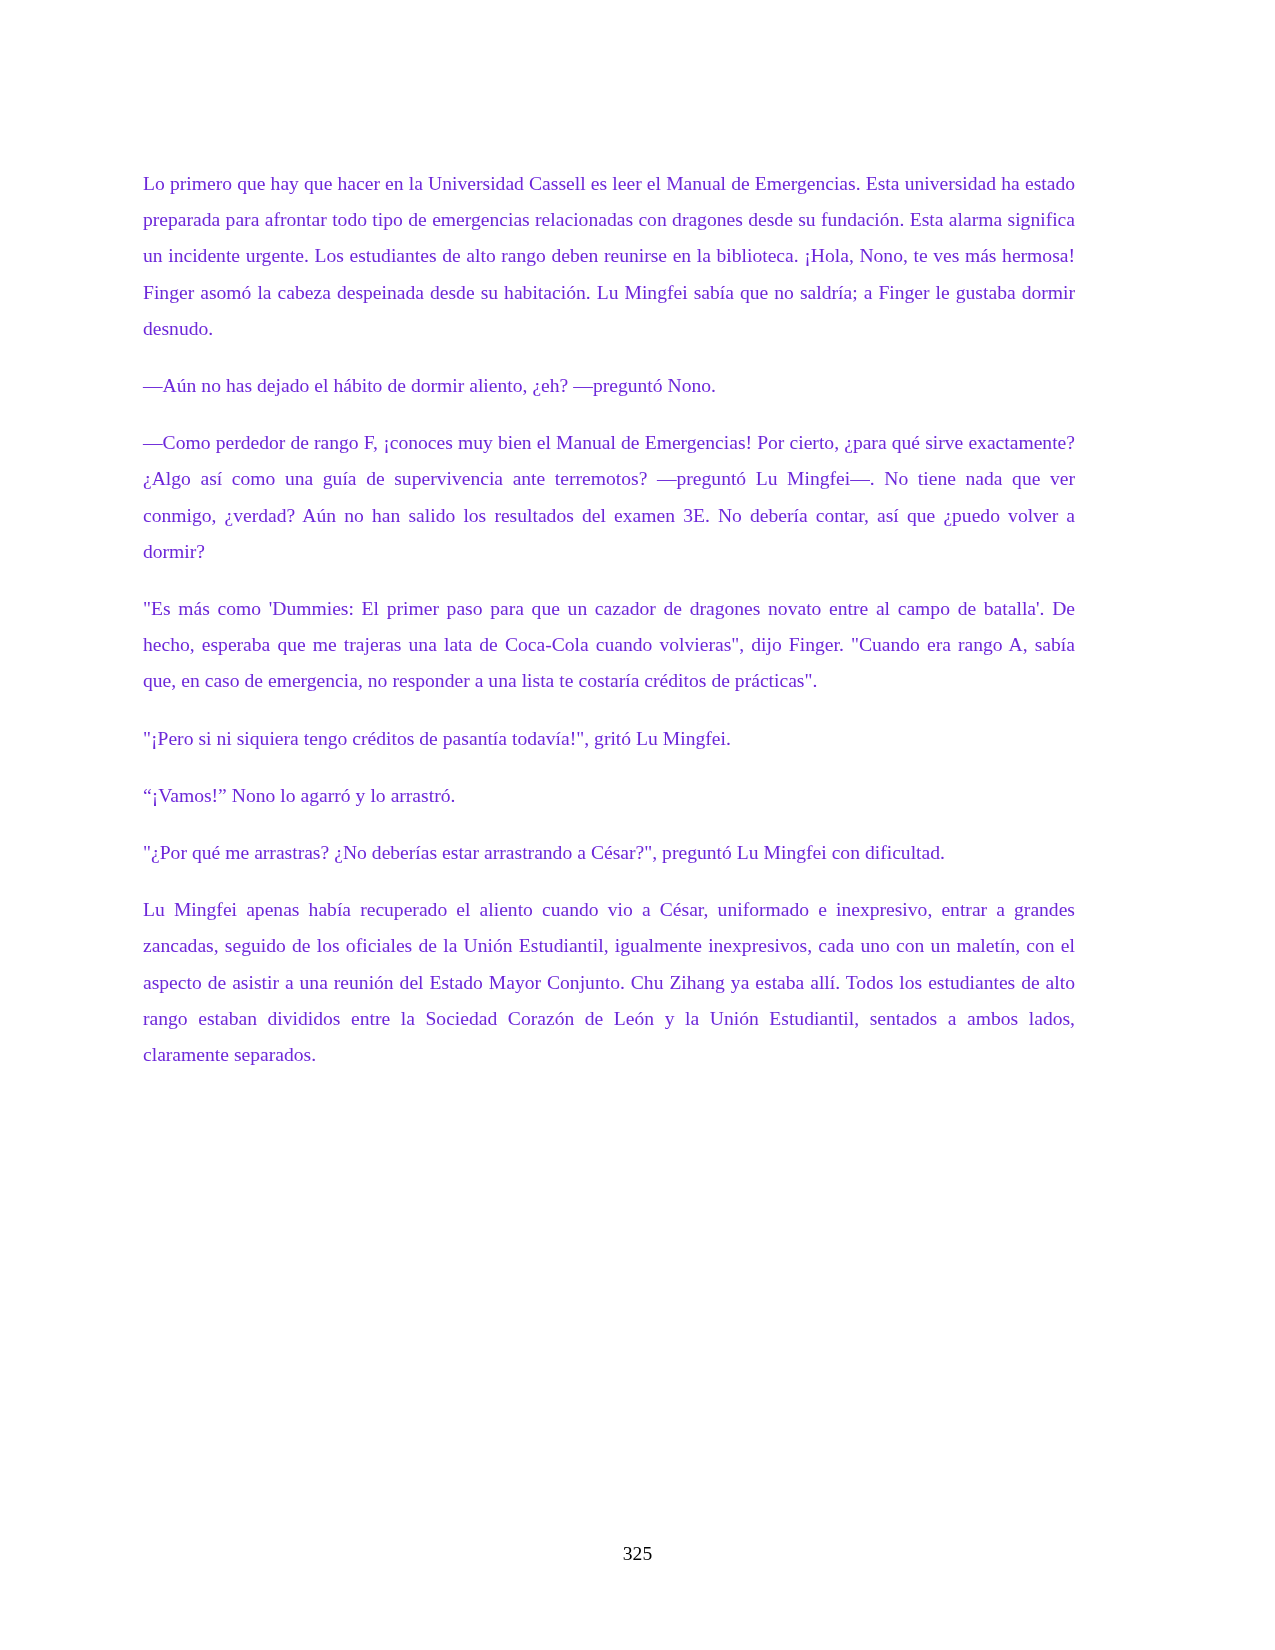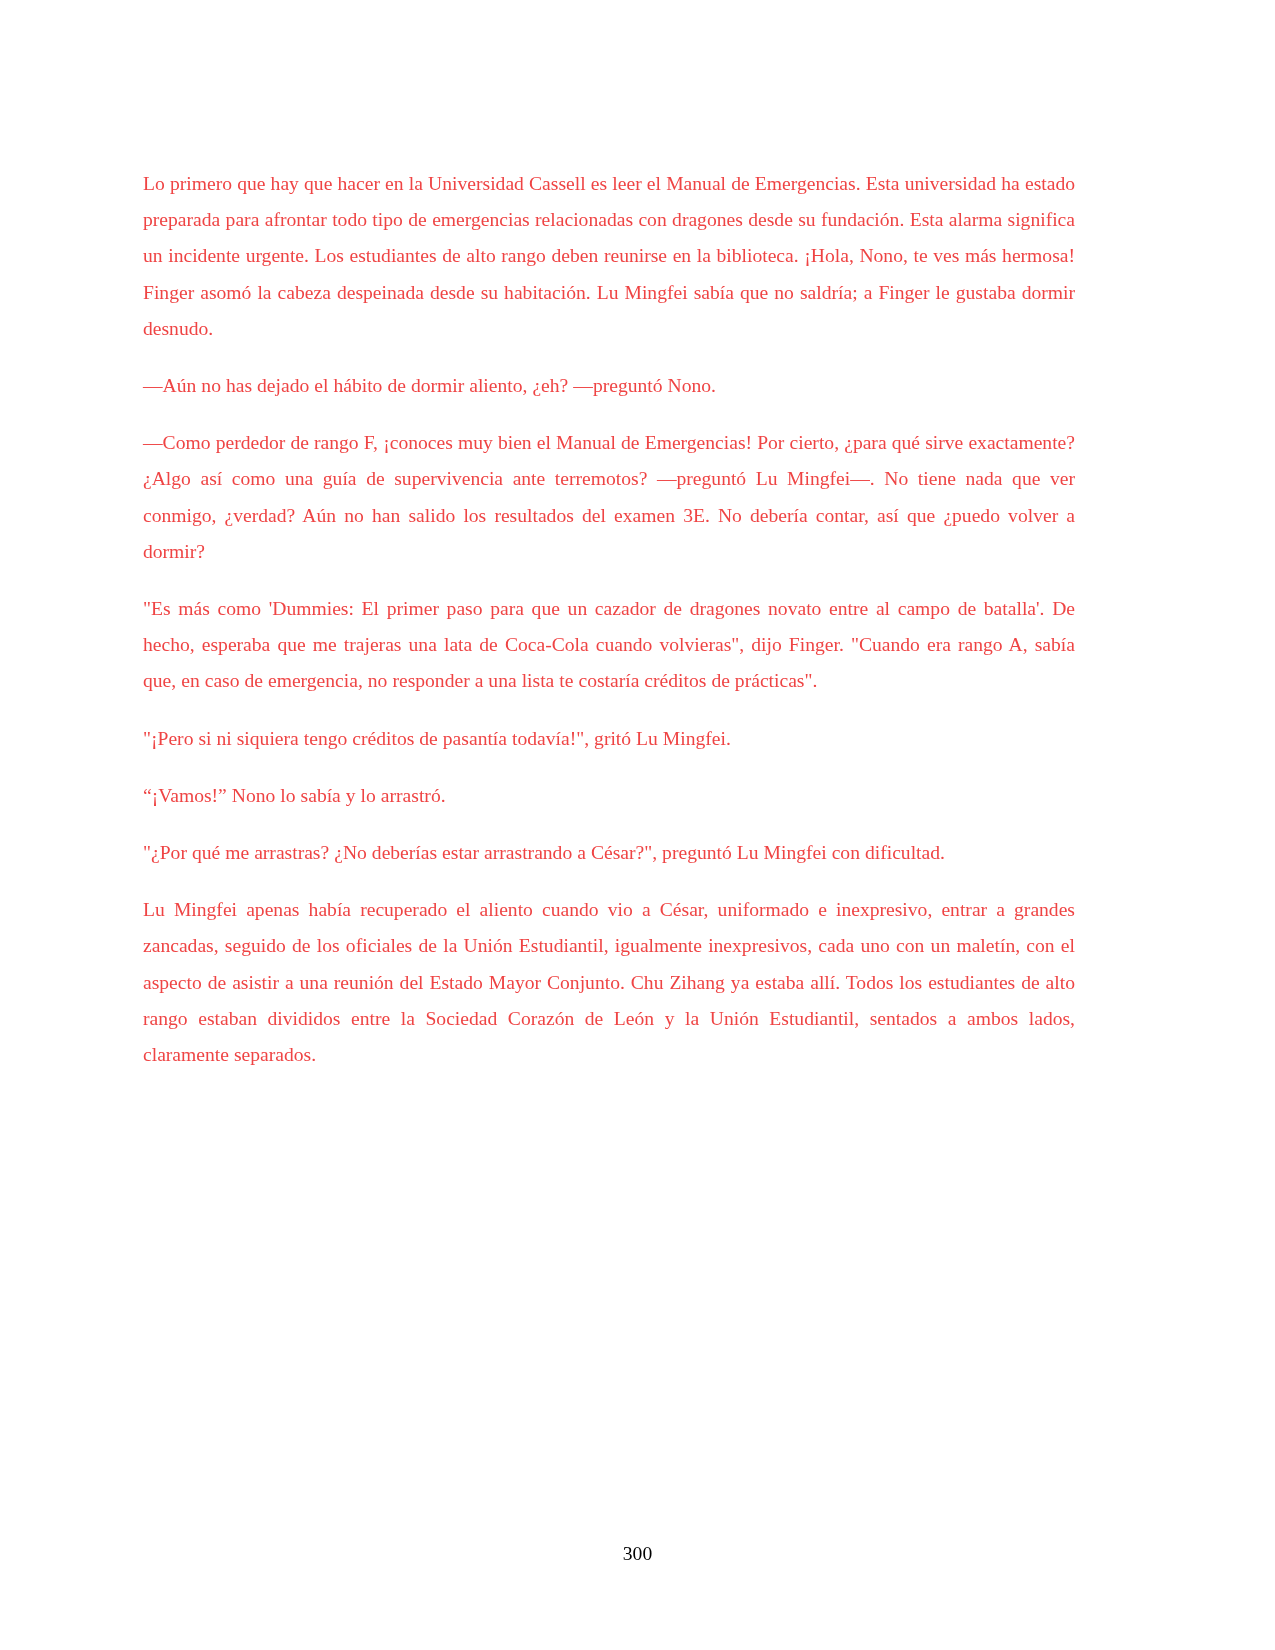--- a/index.html
+++ b/index.html
@@ -22,21 +22,21 @@
     position: absolute;
     left: 143px;
     top: 166px;
     width: 932px;
   }
 
   .para {
     font-family: "Liberation Serif", "DejaVu Serif", serif;
     font-size: 19.6px;
     line-height: 36.2px;
-    color: #ef4444;
+    color: #6d28d9;
     text-align: justify;
     text-justify: inter-word;
     margin: 0 0 21px 0;
     hyphens: none;
     -webkit-hyphens: none;
     word-spacing: 0.1px;
   }
 
   .para:last-of-type {
     margin-bottom: 0;
@@ -58,20 +58,20 @@
 <body>
 
 <div class="page">
 
   <div class="text-column">
     <p class="para">Lo primero que hay que hacer en la Universidad Cassell es leer el Manual de Emergencias. Esta universidad ha estado preparada para afrontar todo tipo de emergencias relacionadas con dragones desde su fundación. Esta alarma significa un incidente urgente. Los estudiantes de alto rango deben reunirse en la biblioteca. ¡Hola, Nono, te ves más hermosa! Finger asomó la cabeza despeinada desde su habitación. Lu Mingfei sabía que no saldría; a Finger le gustaba dormir desnudo.</p>
     <p class="para">—Aún no has dejado el hábito de dormir aliento, ¿eh? —preguntó Nono.</p>
     <p class="para">—Como perdedor de rango F, ¡conoces muy bien el Manual de Emergencias! Por cierto, ¿para qué sirve exactamente? ¿Algo así como una guía de supervivencia ante terremotos? —preguntó Lu Mingfei—. No tiene nada que ver conmigo, ¿verdad? Aún no han salido los resultados del examen 3E. No debería contar, así que ¿puedo volver a dormir?</p>
     <p class="para">"Es más como 'Dummies: El primer paso para que un cazador de dragones novato entre al campo de batalla'. De hecho, esperaba que me trajeras una lata de Coca-Cola cuando volvieras", dijo Finger. "Cuando era rango A, sabía que, en caso de emergencia, no responder a una lista te costaría créditos de prácticas".</p>
     <p class="para">"¡Pero si ni siquiera tengo créditos de pasantía todavía!", gritó Lu Mingfei.</p>
-    <p class="para">“¡Vamos!” Nono lo sabía y lo arrastró.</p>
+    <p class="para">“¡Vamos!” Nono lo agarró y lo arrastró.</p>
     <p class="para">"¿Por qué me arrastras? ¿No deberías estar arrastrando a César?", preguntó Lu Mingfei con dificultad.</p>
     <p class="para">Lu Mingfei apenas había recuperado el aliento cuando vio a César, uniformado e inexpresivo, entrar a grandes zancadas, seguido de los oficiales de la Unión Estudiantil, igualmente inexpresivos, cada uno con un maletín, con el aspecto de asistir a una reunión del Estado Mayor Conjunto. Chu Zihang ya estaba allí. Todos los estudiantes de alto rango estaban divididos entre la Sociedad Corazón de León y la Unión Estudiantil, sentados a ambos lados, claramente separados.</p>
   </div>
 
-  <div class="page-number">300</div>
+  <div class="page-number">325</div>
 
 </div>
 
 </body></html>

